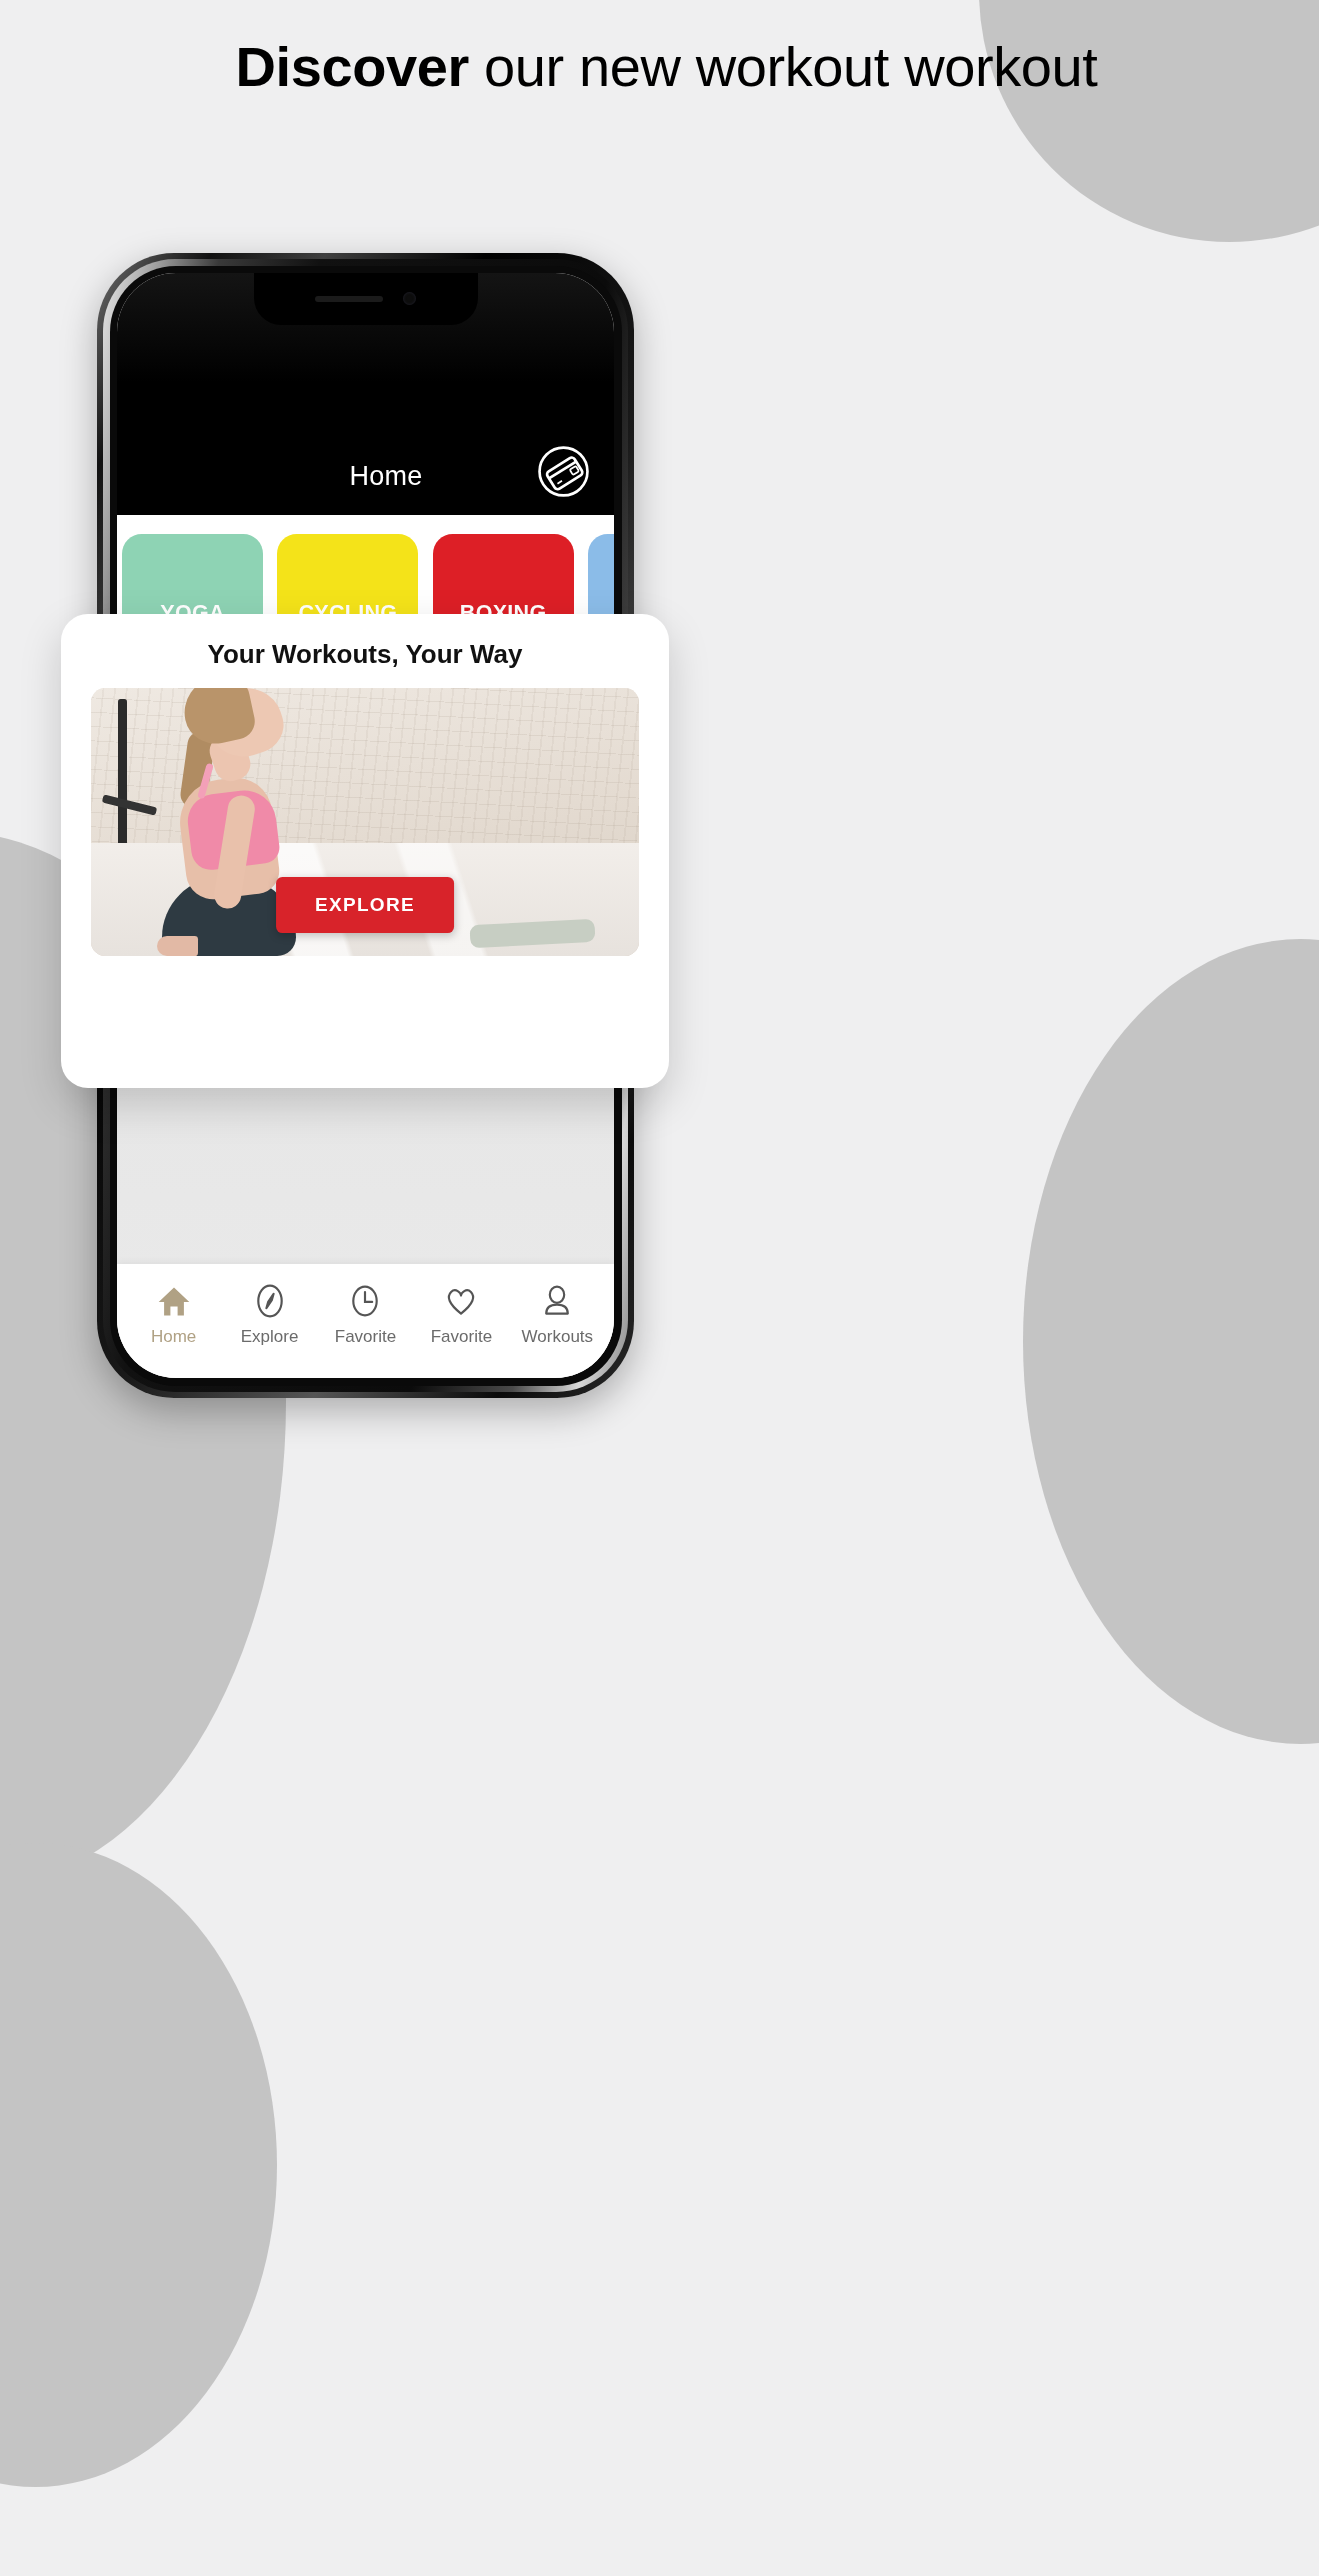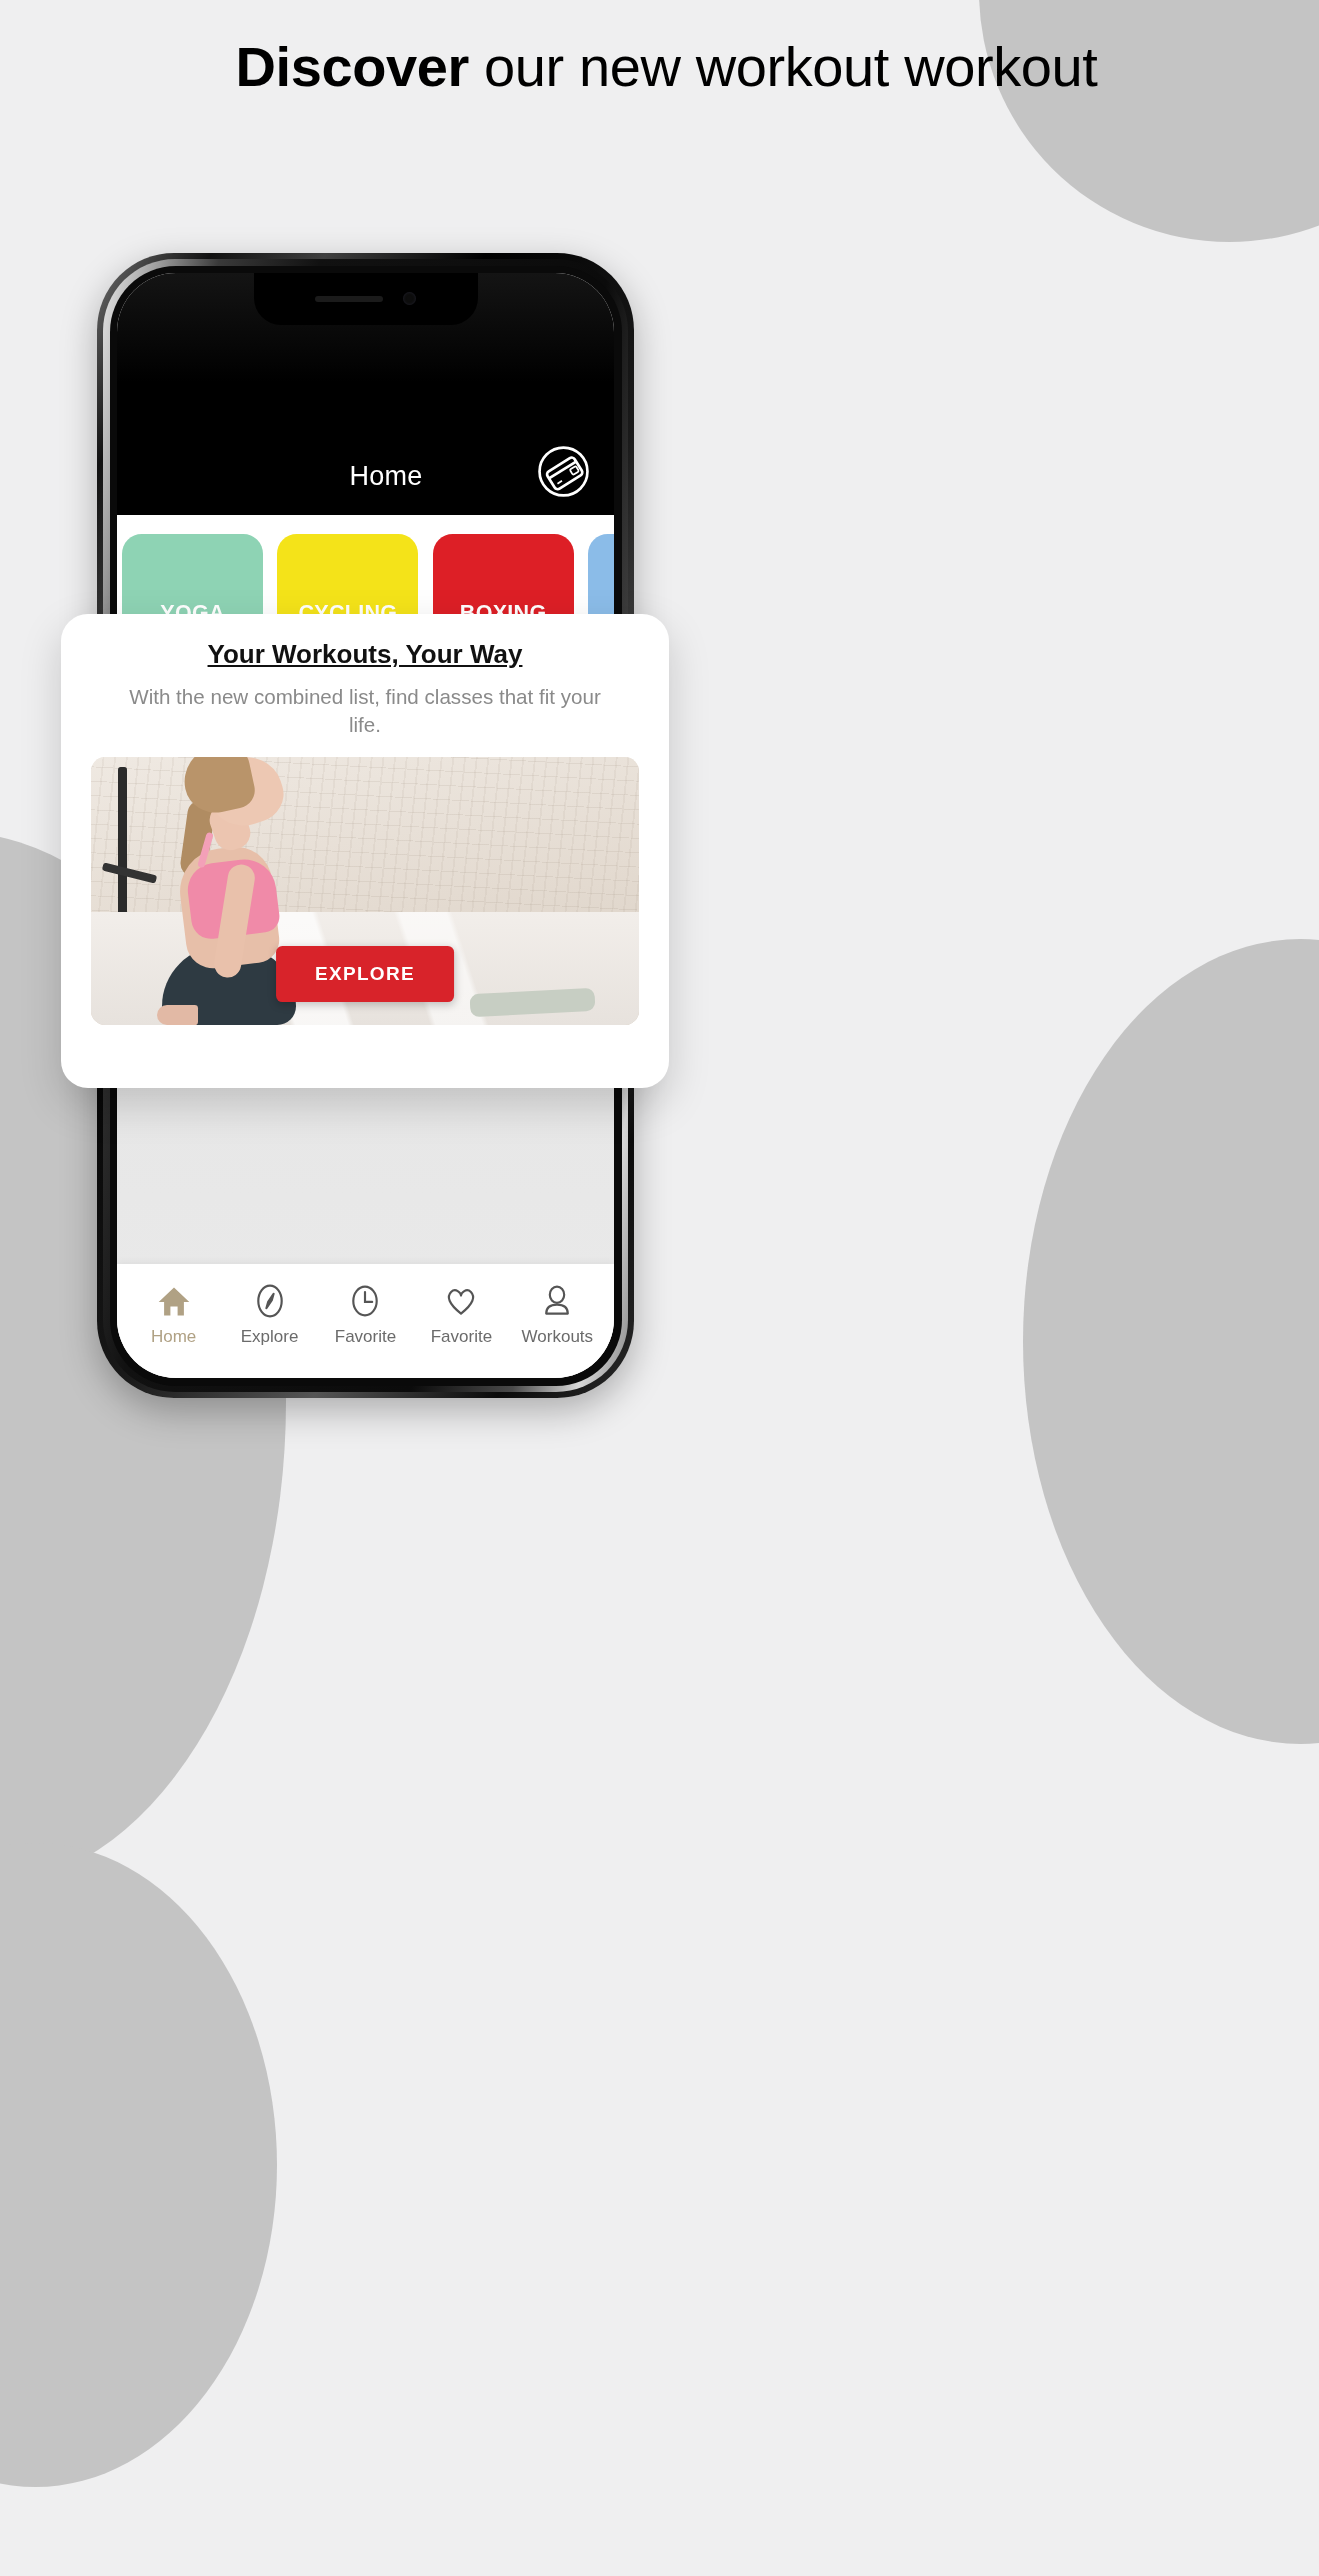--- a/index.html
+++ b/index.html
@@ -182,21 +182,21 @@
     position: absolute;
     left: 61px; top: 614px;
     width: 608px; height: 474px;
     background: #fff;
     border-radius: 27px;
     box-shadow: 0 16px 41px rgba(0,0,0,.17);
     padding: 25px 30px 27px;
     z-index: 20;
   }
   .modal-title {
-    text-align: center; font-size: 26px; font-weight: 700; color: #111; text-decoration: underline;
+    text-align: center; font-size: 26px; font-weight: 700; color: #111;
   }
   .modal-sub {
     text-align: center; font-size: 20.6px; color: #8a8a8a; line-height: 1.36;
     margin-top: 12.5px; padding: 0 19.7px;
   }
   .modal-img {
     margin-top: 18px;
     height: 268px;
     border-radius: 14.3px;
     position: relative;
@@ -379,21 +379,20 @@
           </span>
           <span class="nav-label">Workouts</span>
         </div>
 
       </div>
     </div>
   </div>
 
   <div class="modal">
     <div class="modal-title">Your Workouts, Your Way</div>
-    <div class="modal-sub">With the new combined list, find classes that fit your life.</div>
     <div class="modal-img">
       <div class="yoga-wall"></div>
       <div class="rail"></div>
       <div class="rail2"></div>
       <div class="yoga-floor"></div>
       <div class="yoga-mat"></div>
       <div class="fig">
         <div class="fig-pony"></div>
         <div class="fig-legs"></div>
         <div class="fig-foot"></div>

